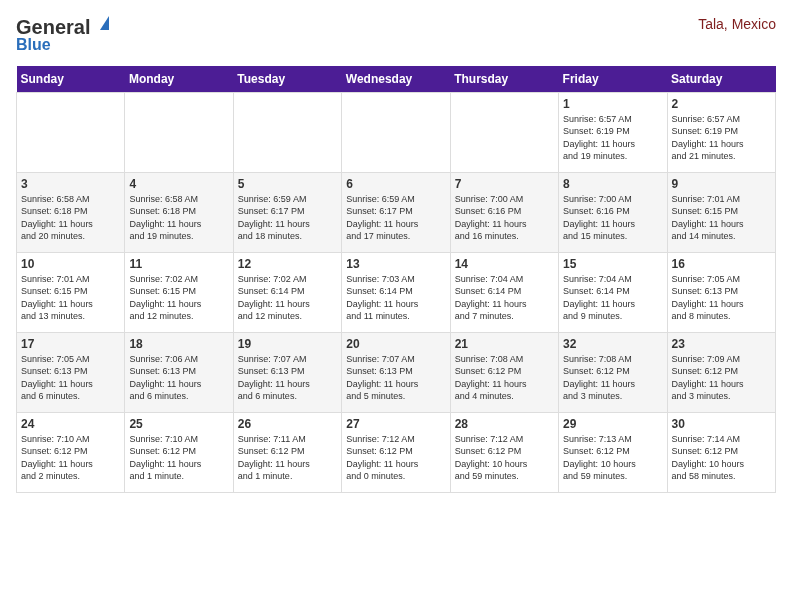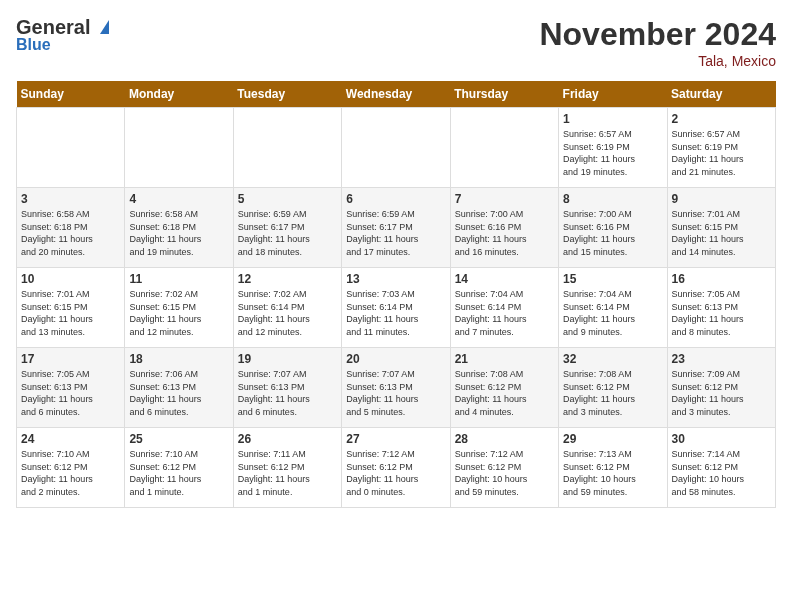--- a/index.html
+++ b/index.html
@@ -32,21 +32,21 @@
     .location {
       font-size: 14px;
       color: #7f1d1d;
     }
     table {
       width: 100%;
       border-collapse: collapse;
       table-layout: fixed;
     }
     th {
-      background-color: #a16207;
+      background-color: #4c1d95;
       color: white;
       font-size: 12px;
       padding: 6px 4px;
       text-align: left;
       font-weight: bold;
     }
     td {
       vertical-align: top;
       padding: 4px 4px;
       font-size: 9.5px;
@@ -75,28 +75,27 @@
     }
     tr:nth-child(2) td.empty-cell {
       background-color: #ffffff !important;
     }
   </style>
 </head>
 <body>
 
 <div class="header">
   <div class="logo">
-    <div style="display:flex; align-items:center;gap:8px;">
+    <div style="display:flex; align-items:flex-start;gap:8px;">
       <span style="font-size:20px;font-weight:bold;color:#333;">General</span>
       <span style="display:inline-block;margin-left:2px;width:0;height:0;border-left:9px solid transparent;border-bottom:14px solid #2a6ebb;"></span>
     </div>
     <span style="font-size:16px;font-weight:bold;color:#2a6ebb;margin-top:-2px;">Blue</span>
   </div>
   <div class="title-section">
-    <div class="month-title">November 2024</div>
     <div class="location">Tala, Mexico</div>
   </div>
 </div>
 
 <table>
   <thead>
     <tr>
     <th>Sunday</th>
         <th>Monday</th>
         <th>Tuesday</th>

